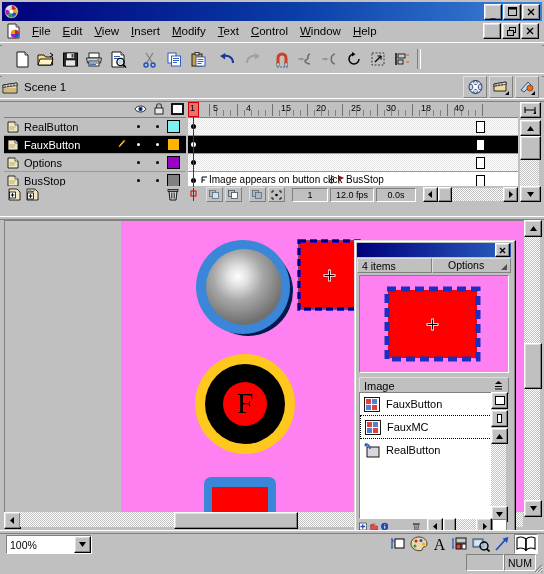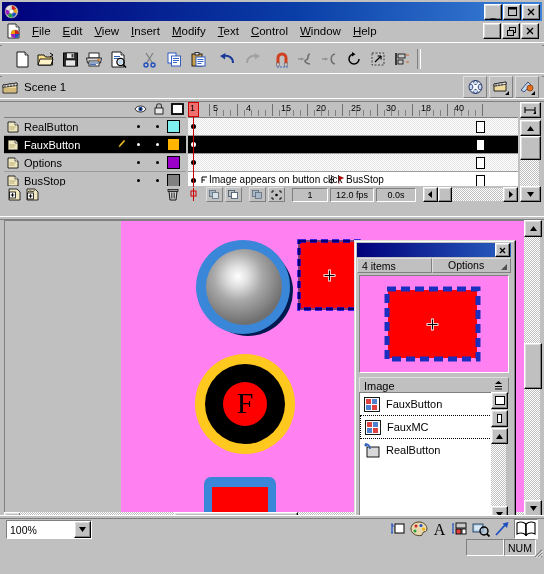--- a/index.html
+++ b/index.html
@@ -107,21 +107,21 @@
   .lib-preview{position:absolute;left:4px;top:34px;width:148px;height:96px;background:#ff80f0;border:1px solid;border-color:#808080 #fff #fff #808080;overflow:hidden;}
   .lib-namehdr{position:absolute;left:4px;top:136px;width:148px;height:15px;background:#c0c0c0;border:1px solid;border-color:#dfdfdf #808080 #808080 #dfdfdf;display:flex;align-items:center;}
   .lib-list{position:absolute;left:4px;top:151px;width:132px;height:125px;background:#fff;border:1px solid;border-color:#808080 #fff #fff #808080;overflow:hidden;}
   .lib-row{height:22px;display:flex;align-items:center;padding-left:4px;}
   .lib-row.sel{border:1px dotted #000;}
   .lib-row .lbl{font-size:11px;margin-left:6px;}
   .lib-listscroll{position:absolute;left:136px;top:151px;width:16px;height:125px;background:#c0c0c0;}
   .lib-btm{position:absolute;left:4px;top:277px;width:148px;height:16px;display:flex;align-items:center;gap:3px;}
 
   
-  .statusbar{position:absolute;left:0;top:515px;width:544px;height:44px;background:#c0c0c0;}
+  .statusbar{position:absolute;left:0;top:530px;width:544px;height:44px;background:#c0c0c0;}
   .zoombox{position:absolute;left:6px;top:5px;width:84px;height:17px;background:#fff;border:1px solid;border-color:#808080 #fff #fff #808080;display:flex;align-items:center;}
   .zoombox span{font-size:10.5px;margin-left:3px;}
   .zoomarrow{margin-left:auto;width:15px;height:15px;background:#c0c0c0;border:1px solid;border-color:#fff #000 #000 #fff;box-shadow:inset -1px -1px 0 #808080, inset 1px 1px 0 #dfdfdf;display:flex;align-items:center;justify-content:center;}
   .launchers{position:absolute;right:6px;top:4px;display:flex;align-items:center;gap:4px;}
   .numbox{position:absolute;right:40px;top:24px;width:36px;height:15px;border:1px solid;border-color:#808080 #fff #fff #808080;}
   .numtxt{position:absolute;right:8px;top:24px;width:30px;height:15px;border:1px solid;border-color:#808080 #fff #fff #808080;font-size:10.5px;display:flex;align-items:center;justify-content:center;}
   .grip{position:absolute;right:1px;bottom:1px;width:12px;height:12px;}
 </style>
 </head>
 <body>

